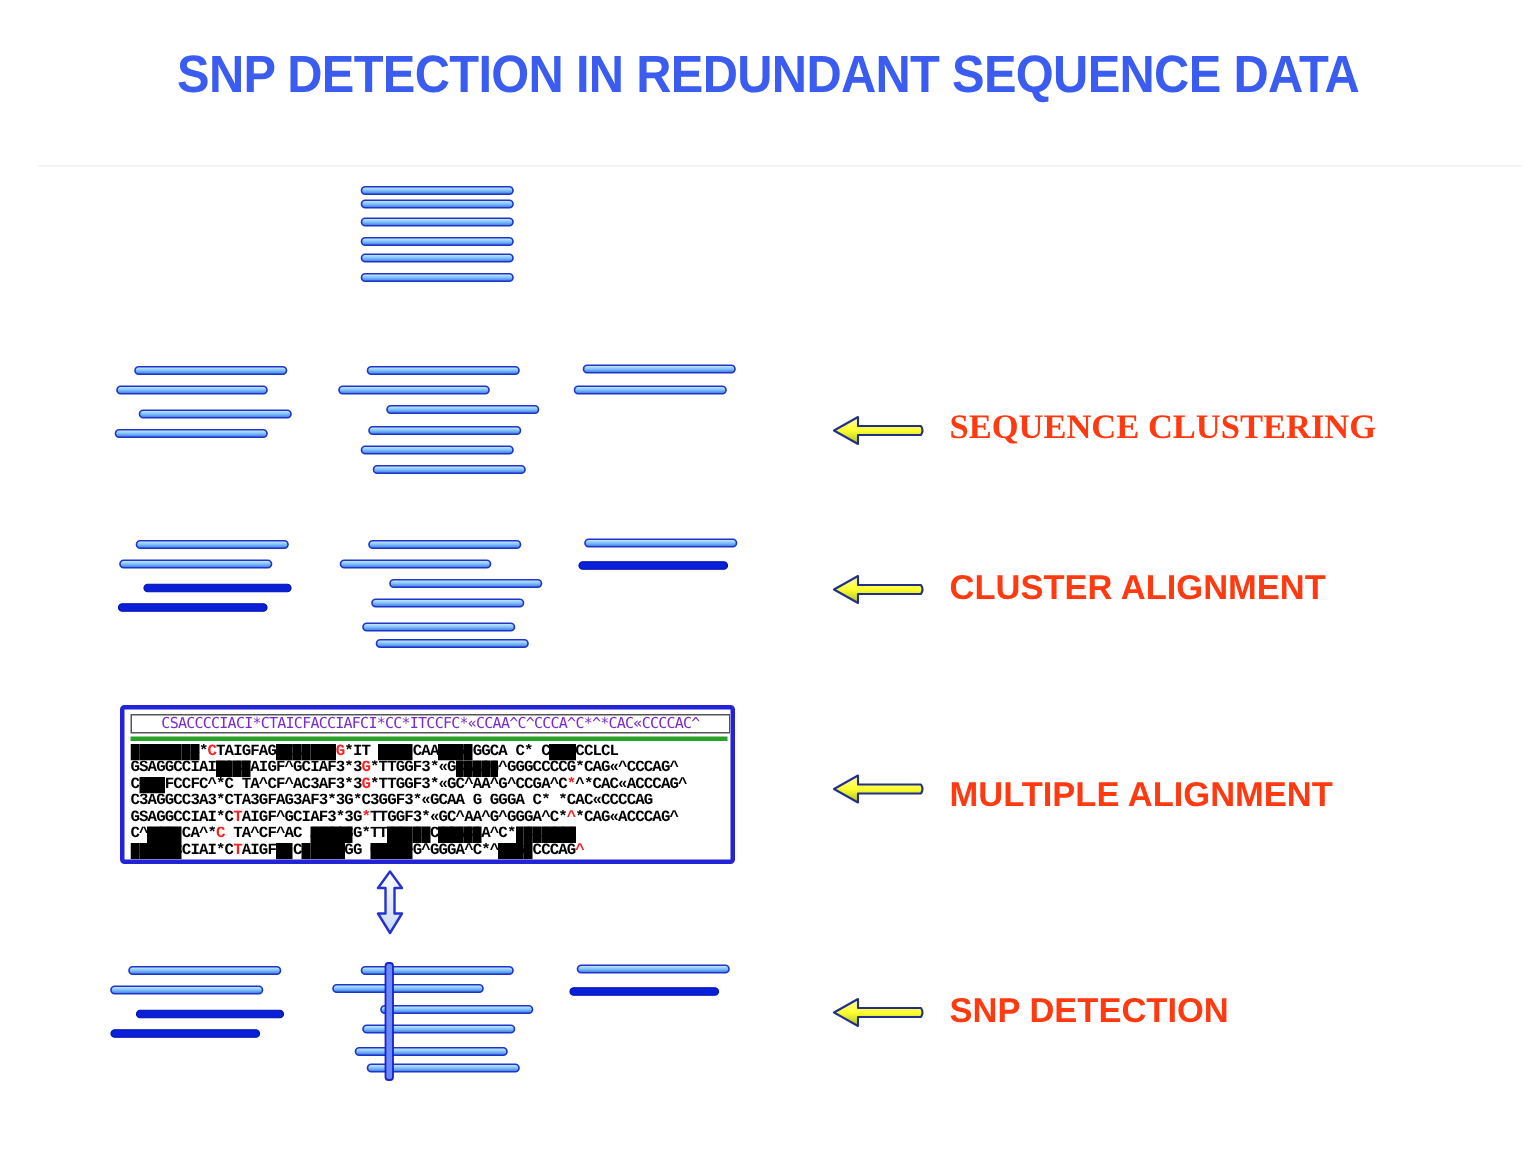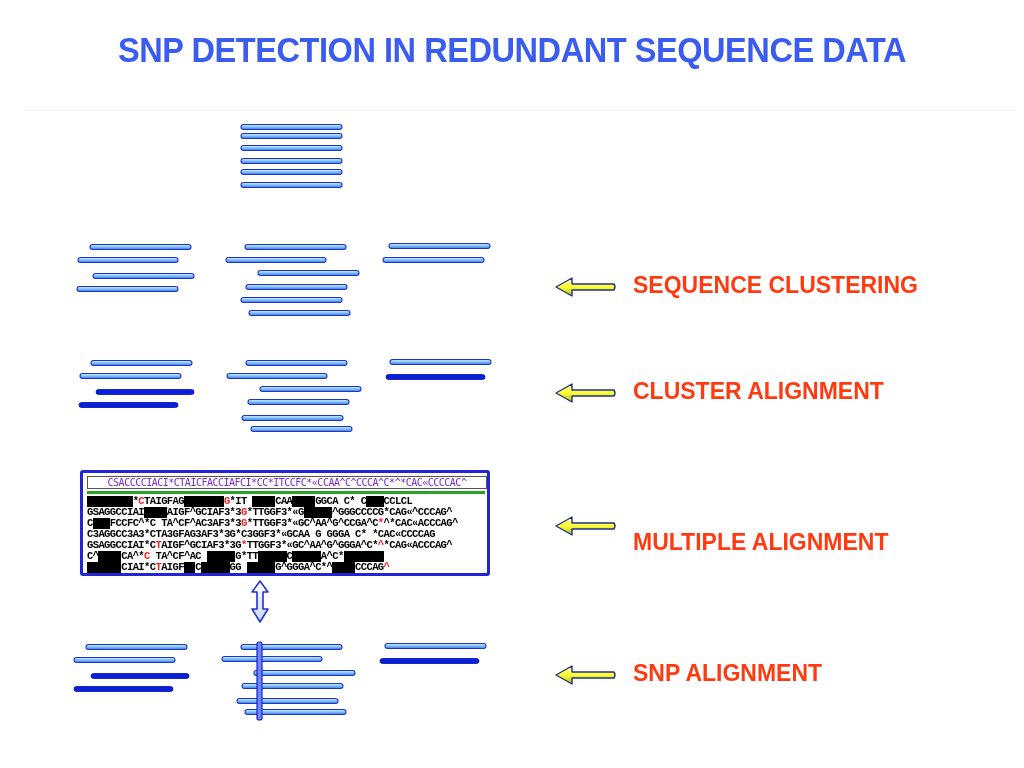--- a/index.html
+++ b/index.html
@@ -104,24 +104,24 @@
     <path d="M0 9 L16 0 L16 6 L58 6 Q60 9 58 12 L16 12 L16 18 Z" fill="url(#arrowGrad)" stroke="#22308a" stroke-width="1.4" stroke-linejoin="round"></path>
   </g>
   <g transform="translate(556,666)">
     <path d="M0 9 L16 0 L16 6 L58 6 Q60 9 58 12 L16 12 L16 18 Z" fill="url(#arrowGrad)" stroke="#22308a" stroke-width="1.4" stroke-linejoin="round"></path>
   </g>
 <g>
     <rect x="257" y="642" width="5" height="78" rx="2" fill="#6a88ff" stroke="#1a22c8" stroke-width="1.2"></rect>
   </g>
   </svg>
 
-<div class="label" style="left:633px; top:272px;">SEQUENCE CLUSTERING</div>
+<div class="label" style="left:633px; top:272px;font-family:Liberation Serif, serif;">SEQUENCE CLUSTERING</div>
 <div class="label" style="left:633px; top:378px;">CLUSTER ALIGNMENT</div>
-<div class="label" style="left:633px; top:516px;margin-top:13px;">MULTIPLE ALIGNMENT</div>
-<div class="label" style="left:633px; top:660px;">SNP ALIGNMENT</div>
+<div class="label" style="left:633px; top:516px;">MULTIPLE ALIGNMENT</div>
+<div class="label" style="left:633px; top:660px;">SNP DETECTION</div>
 
 <div class="align-box">
   <div class="align-header">CSACCCCIACI*CTAICFACCIAFCI*CC*ITCCFC*«CCAA^C^CCCA^C*^*CAC«CCCCAC^</div>
   <div class="align-green"></div>
   <div class="align-rows" id="align-rows">
       <div class="arow"><span class="blk">G</span><span class="blk">S</span><span class="blk"> </span><span> </span><span class="blk"> </span><span class="blk">C</span><span class="blk">C</span><span class="blk"> </span><span class="blk"> </span><span class="blk">C</span><span class="blk">C</span><span>*</span><span class="snp">C</span><span>T</span><span>A</span><span>I</span><span>G</span><span>F</span><span>A</span><span>G</span><span class="blk">C</span><span class="blk">I</span><span class="blk">A</span><span class="blk">F</span><span class="blk">C</span><span class="blk">A</span><span class="blk">G</span><span class="snp">G</span><span>*</span><span>I</span><span>T</span><span> </span><span> </span><span class="blk"> </span><span class="blk"> </span><span class="blk">T</span><span class="blk">T</span><span class="blk">C</span><span class="blk"> </span><span> </span><span> </span><span>C</span><span>A</span><span>A</span><span class="blk"> </span><span class="blk"> </span><span class="blk">G</span><span class="blk">G</span><span class="blk"> </span><span> </span><span>G</span><span>G</span><span>C</span><span>A</span><span> </span><span>C</span><span>*</span><span> </span><span>C</span><span class="blk">L</span><span class="blk">C</span><span class="blk"> </span><span class="blk"> </span><span>C</span><span>C</span><span>L</span><span>C</span><span>L</span><span> </span></div>
       <div class="arow"><span>G</span><span>S</span><span>A</span><span>G</span><span>G</span><span>C</span><span>C</span><span>I</span><span>A</span><span>I</span><span class="blk">Z</span><span class="blk">*</span><span class="blk">C</span><span class="blk">T</span><span>A</span><span>I</span><span>G</span><span>F</span><span>^</span><span>G</span><span>C</span><span>I</span><span>A</span><span>F</span><span>3</span><span>*</span><span>3</span><span class="snp">G</span><span>*</span><span>T</span><span>T</span><span>G</span><span>G</span><span>F</span><span>3</span><span>*</span><span>«</span><span>G</span><span class="blk">C</span><span class="blk">A</span><span class="blk">A</span><span class="blk">^</span><span class="blk">G</span><span>^</span><span>G</span><span>G</span><span>G</span><span>C</span><span>C</span><span>C</span><span>C</span><span>G</span><span>*</span><span>C</span><span>A</span><span>G</span><span>«</span><span>^</span><span>C</span><span>C</span><span>C</span><span>A</span><span>G</span><span>^</span></div>
       <div class="arow"><span>C</span><span class="blk">^</span><span class="blk">A</span><span class="blk">C</span><span>F</span><span>C</span><span>C</span><span>F</span><span>C</span><span>^</span><span>*</span><span>C</span><span class="snp"> </span><span>T</span><span>A</span><span>^</span><span>C</span><span>F</span><span>^</span><span>A</span><span>C</span><span>3</span><span>A</span><span>F</span><span>3</span><span>*</span><span>3</span><span class="snp">G</span><span>*</span><span>T</span><span>T</span><span>G</span><span>G</span><span>F</span><span>3</span><span>*</span><span>«</span><span>G</span><span>C</span><span>^</span><span>A</span><span>A</span><span>^</span><span>G</span><span>^</span><span>C</span><span>C</span><span>G</span><span>A</span><span>^</span><span>C</span><span class="snp">*</span><span>^</span><span>*</span><span>C</span><span>A</span><span>C</span><span>«</span><span>A</span><span>C</span><span>C</span><span>C</span><span>A</span><span>G</span><span>^</span></div>
       <div class="arow"><span>C</span><span>3</span><span>A</span><span>G</span><span>G</span><span>C</span><span>C</span><span>3</span><span>A</span><span>3</span><span>*</span><span>C</span><span>T</span><span>A</span><span>3</span><span>G</span><span>F</span><span>A</span><span>G</span><span>3</span><span>A</span><span>F</span><span>3</span><span>*</span><span>3</span><span>G</span><span>*</span><span>C</span><span>3</span><span>G</span><span>G</span><span>F</span><span>3</span><span>*</span><span>«</span><span>G</span><span>C</span><span>A</span><span>A</span><span> </span><span>G</span><span> </span><span>G</span><span>G</span><span>G</span><span>A</span><span> </span><span>C</span><span>*</span><span> </span><span>*</span><span>C</span><span>A</span><span>C</span><span>«</span><span>C</span><span>C</span><span>C</span><span>C</span><span>A</span><span>G</span></div>
       <div class="arow"><span>G</span><span>S</span><span>A</span><span>G</span><span>G</span><span>C</span><span>C</span><span>I</span><span>A</span><span>I</span><span>*</span><span>C</span><span class="snp">T</span><span>A</span><span>I</span><span>G</span><span>F</span><span>^</span><span>G</span><span>C</span><span>I</span><span>A</span><span>F</span><span>3</span><span>*</span><span>3</span><span>G</span><span class="snp">*</span><span>T</span><span>T</span><span>G</span><span>G</span><span>F</span><span>3</span><span>*</span><span>«</span><span>G</span><span>C</span><span>^</span><span>A</span><span>A</span><span>^</span><span>G</span><span>^</span><span>G</span><span>G</span><span>G</span><span>A</span><span>^</span><span>C</span><span>*</span><span class="snp">^</span><span>*</span><span>C</span><span>A</span><span>G</span><span>«</span><span>A</span><span>C</span><span>C</span><span>C</span><span>A</span><span>G</span><span>^</span></div>

